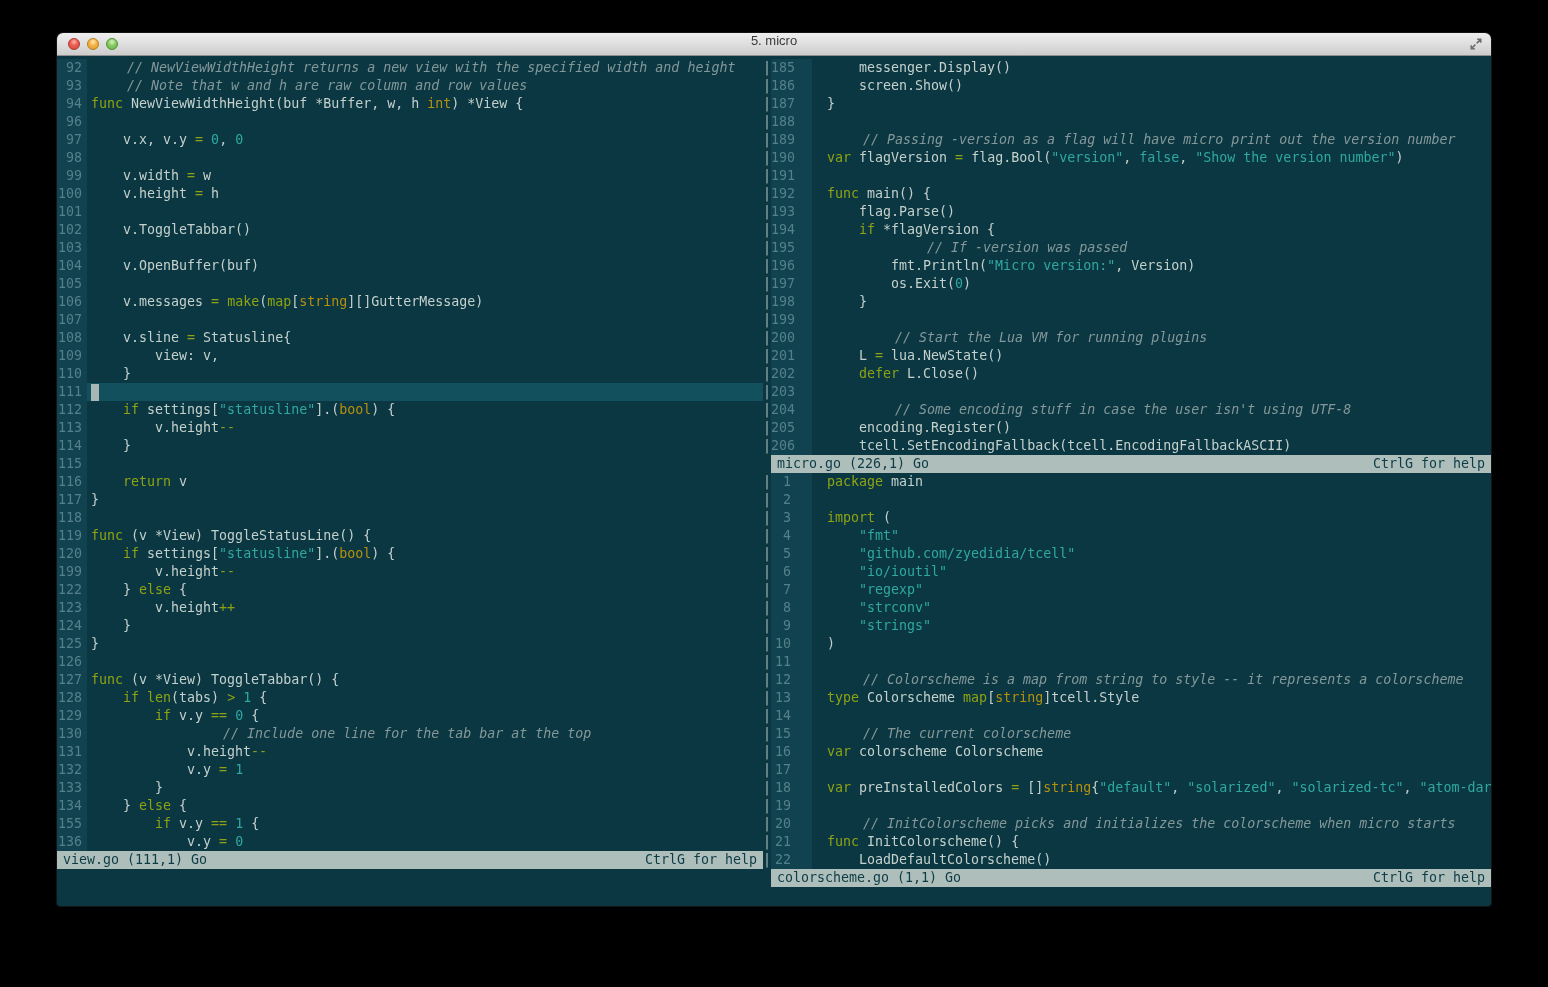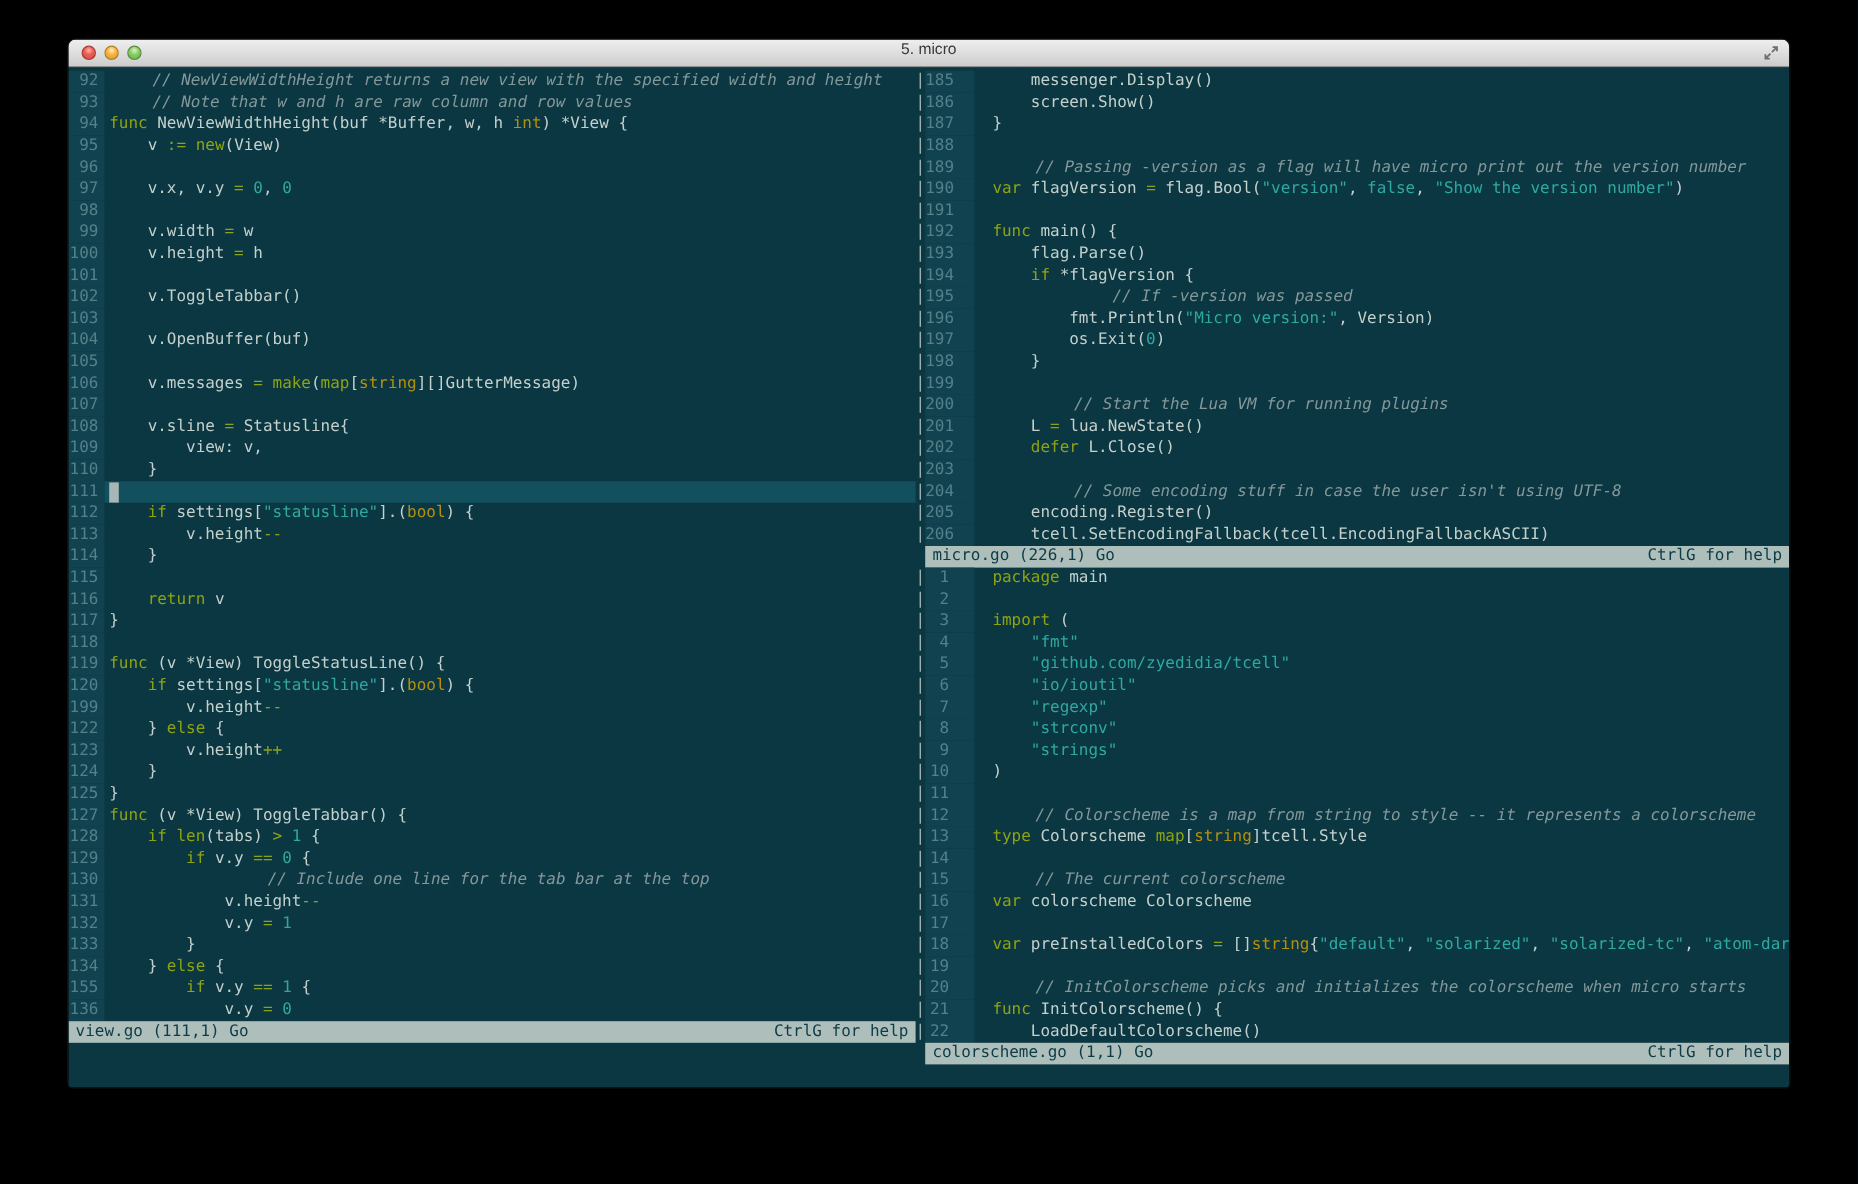--- a/index.html
+++ b/index.html
@@ -79,24 +79,20 @@
             </div>
             <div class="row">
               <span class="gutter">93</span>
               <span class="code"><span class="t-c">// Note that w and h are raw column and row values</span></span>
             </div>
             <div class="row">
               <span class="gutter">94</span>
               <span class="code"><span class="t-k">func</span><span class="t-d"> NewViewWidthHeight(buf *Buffer, w, h </span><span class="t-t">int</span><span class="t-d">) *View {</span></span>
             </div>
             <div class="row">
-              <span class="gutter">95</span>
-              <span class="code"><span class="t-d">    v </span><span class="t-k">:=</span><span class="t-d"> </span><span class="t-k">new</span><span class="t-d">(View)</span></span>
-            </div>
-            <div class="row">
               <span class="gutter">96</span>
               <span class="code"></span>
             </div>
             <div class="row">
               <span class="gutter">97</span>
               <span class="code"><span class="t-d">    v.x, v.y </span><span class="t-k">=</span><span class="t-d"> </span><span class="t-s">0</span><span class="t-d">, </span><span class="t-s">0</span></span>
             </div>
             <div class="row">
               <span class="gutter">98</span>
               <span class="code"></span>
@@ -201,20 +197,24 @@
               <span class="gutter">123</span>
               <span class="code"><span class="t-d">        v.height</span><span class="t-k">++</span></span>
             </div>
             <div class="row">
               <span class="gutter">124</span>
               <span class="code"><span class="t-d">    }</span></span>
             </div>
             <div class="row">
               <span class="gutter">125</span>
               <span class="code"><span class="t-d">}</span></span>
+            </div>
+            <div class="row">
+              <span class="gutter">126</span>
+              <span class="code"></span>
             </div>
             <div class="row">
               <span class="gutter">127</span>
               <span class="code"><span class="t-k">func</span><span class="t-d"> (v *View) ToggleTabbar() {</span></span>
             </div>
             <div class="row">
               <span class="gutter">128</span>
               <span class="code"><span class="t-d">    </span><span class="t-k">if</span><span class="t-d"> </span><span class="t-k">len</span><span class="t-d">(tabs) </span><span class="t-k">&gt;</span><span class="t-d"> </span><span class="t-s">1</span><span class="t-d"> {</span></span>
             </div>
             <div class="row">

